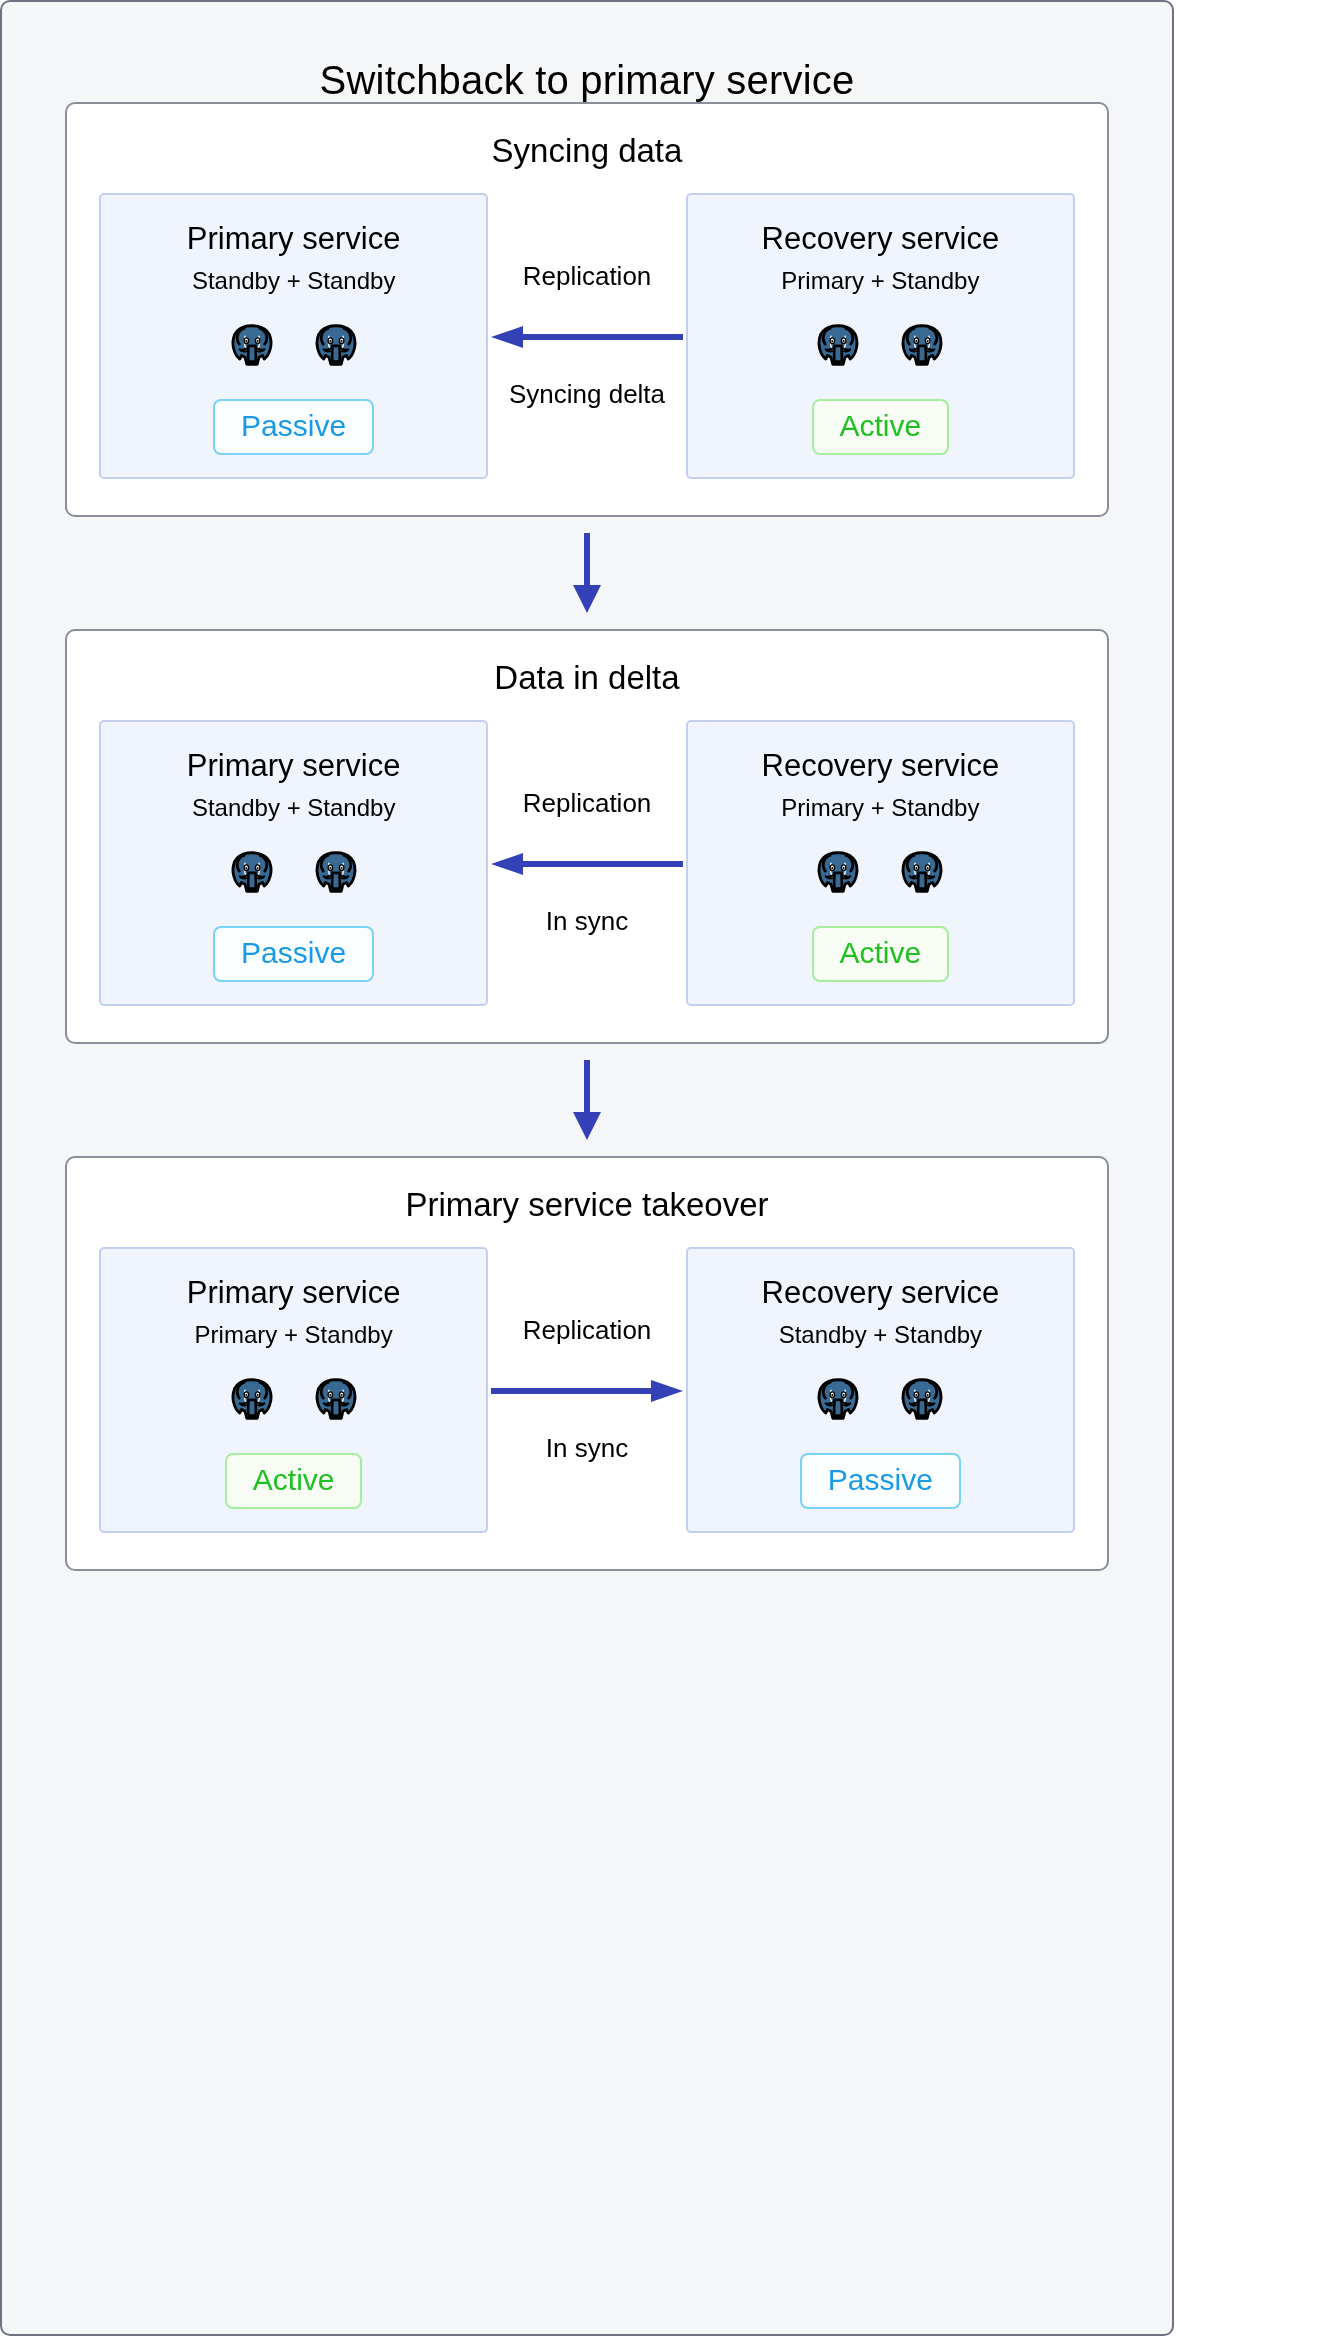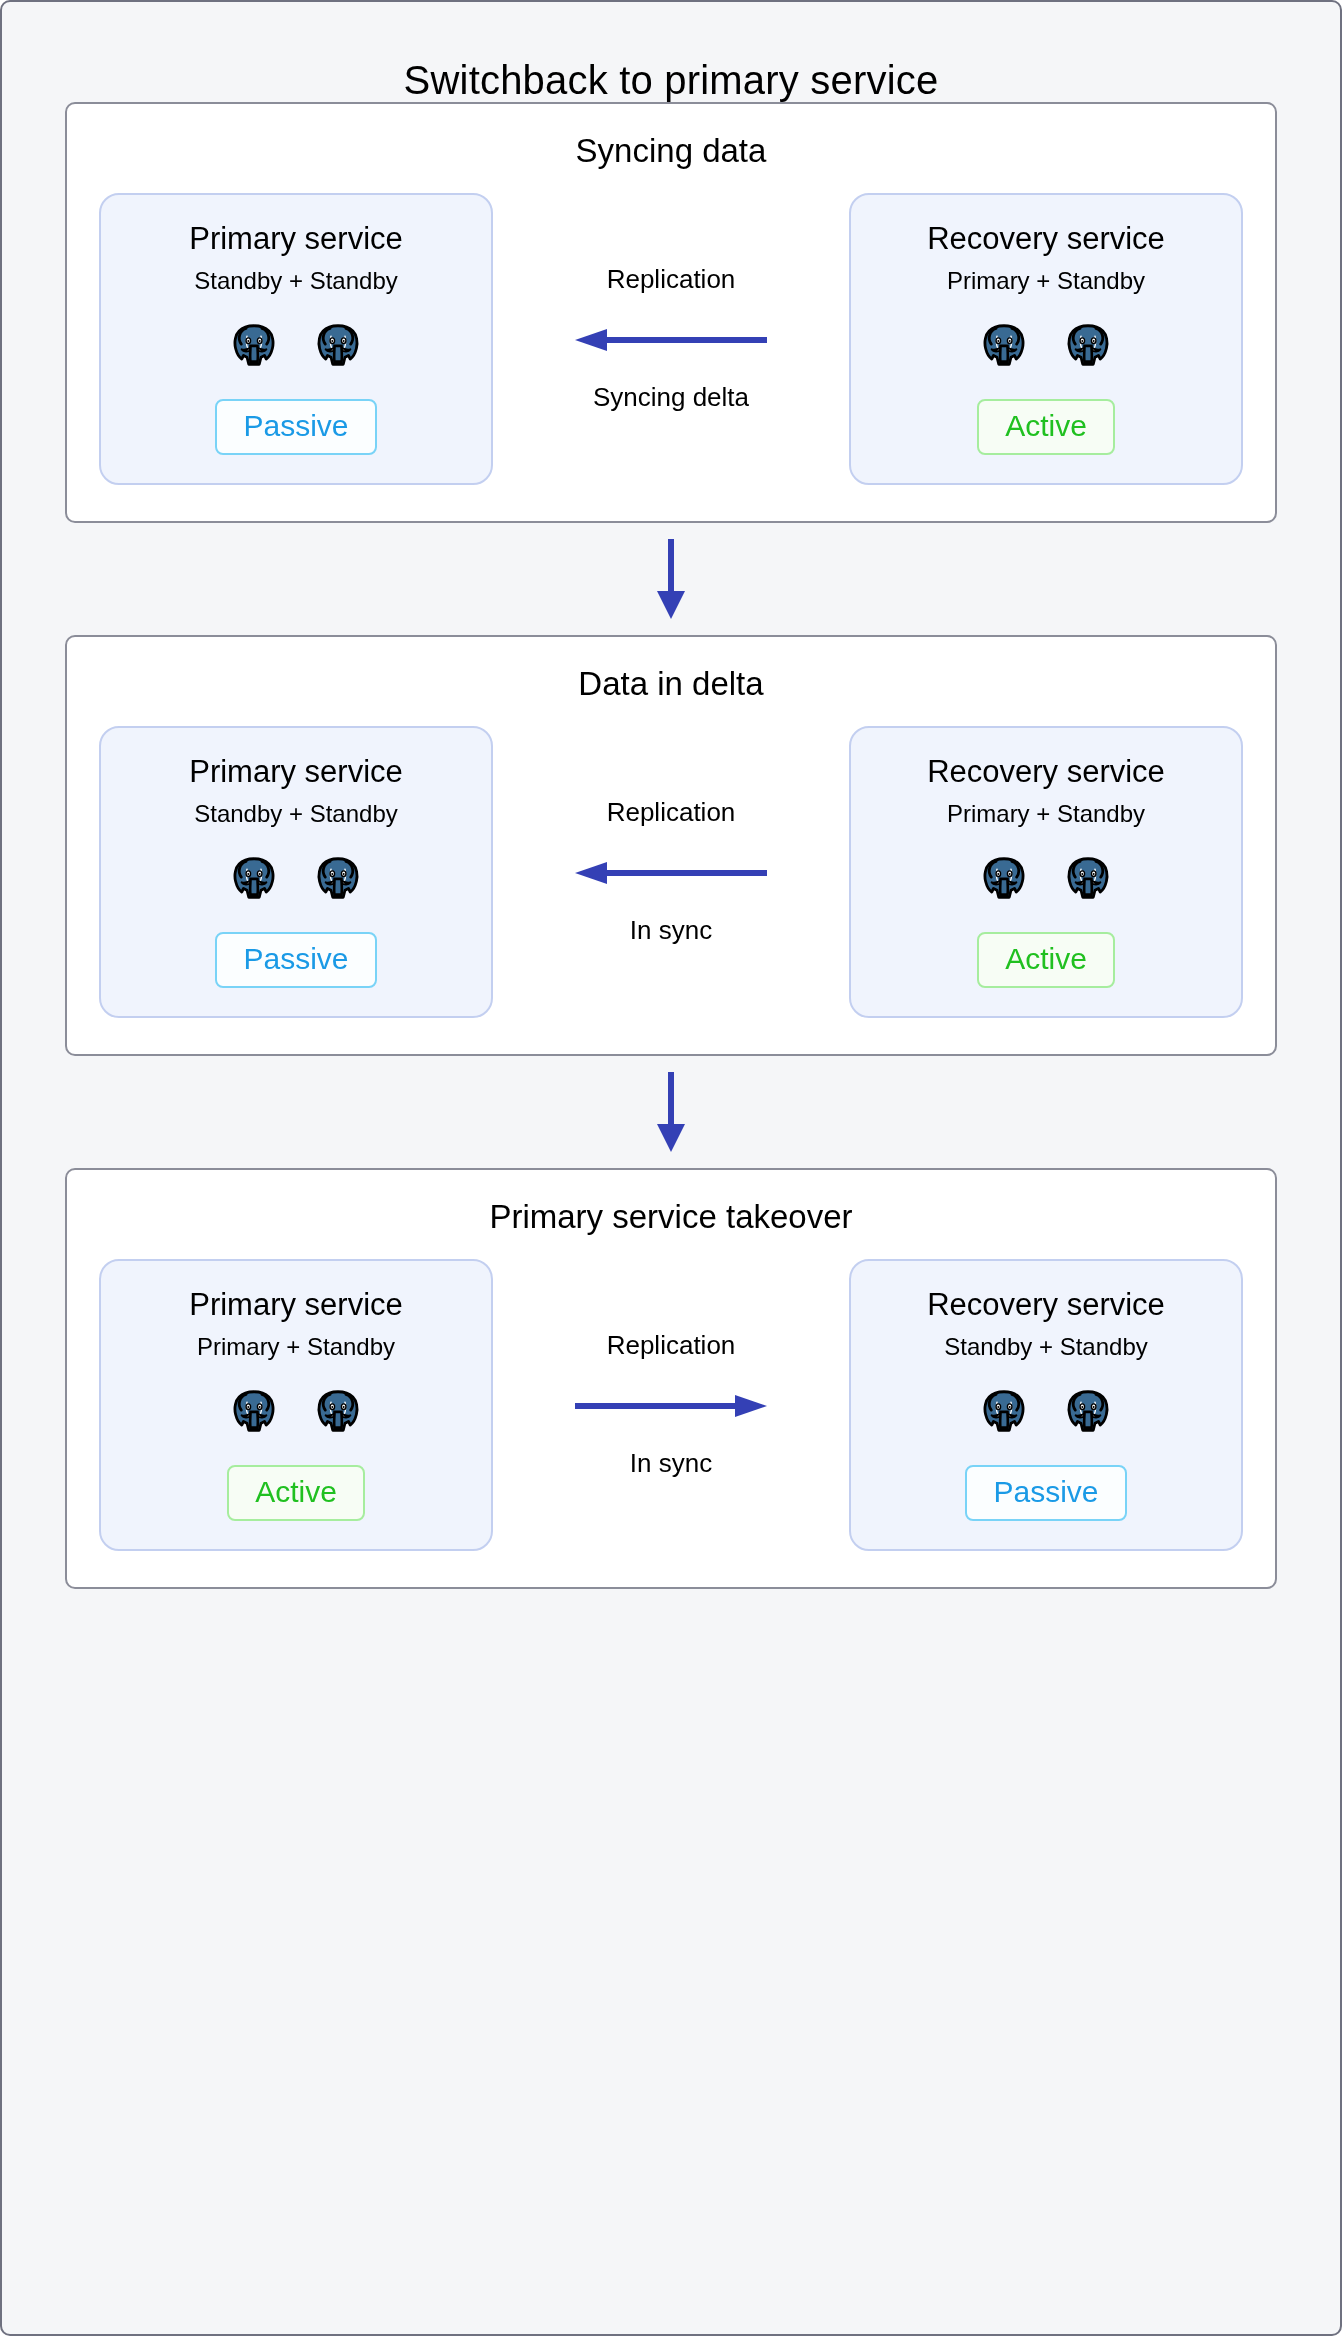--- a/index.html
+++ b/index.html
@@ -10,21 +10,21 @@
     width: 1342px;
     height: 2336px;
     background: #ffffff;
     font-family: "Liberation Sans", sans-serif;
     overflow: hidden;
   }
 
   #figure {
     position: relative;
     box-sizing: border-box;
-    width: 1342px;
+    width: 1174px;
     height: 2336px;
     background: #f5f6f8;
     border: 2px solid #6f7180;
     border-radius: 10px;
     padding: 0;
   }
 
   .figure-title {
     text-align: center;
     font-size: 40px;
@@ -62,22 +62,22 @@
     justify-content: space-between;
     padding: 24px 32px 36px 32px;
     box-sizing: border-box;
   }
 
   .service-card {
     box-sizing: border-box;
     width: 394px;
     background: #f0f4fd;
     border: 2px solid #c3cff0;
-    border-radius: 20px;
-    padding: 26px 10px 28px 10px;
+    border-radius: 5px;
+    padding: 26px 10px 22px 10px;
     text-align: center;
   }
 
   .service-name {
     font-size: 31px;
     color: #000000;
     line-height: 1.15;
   }
 
   .service-roles {

